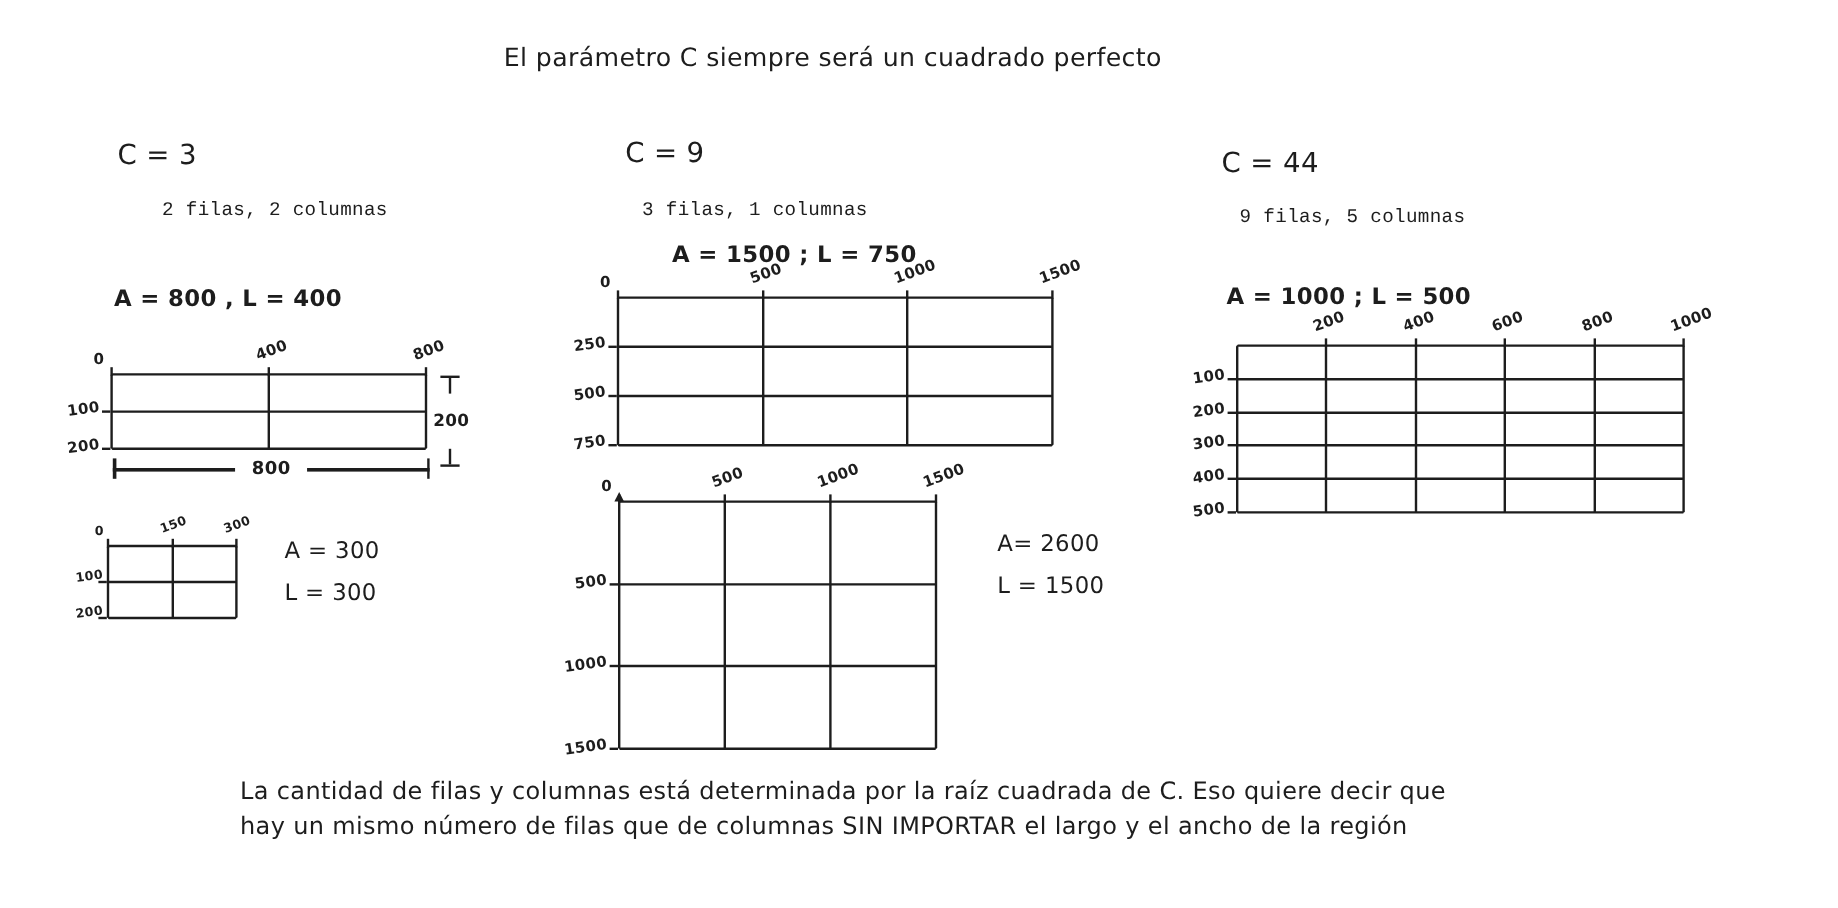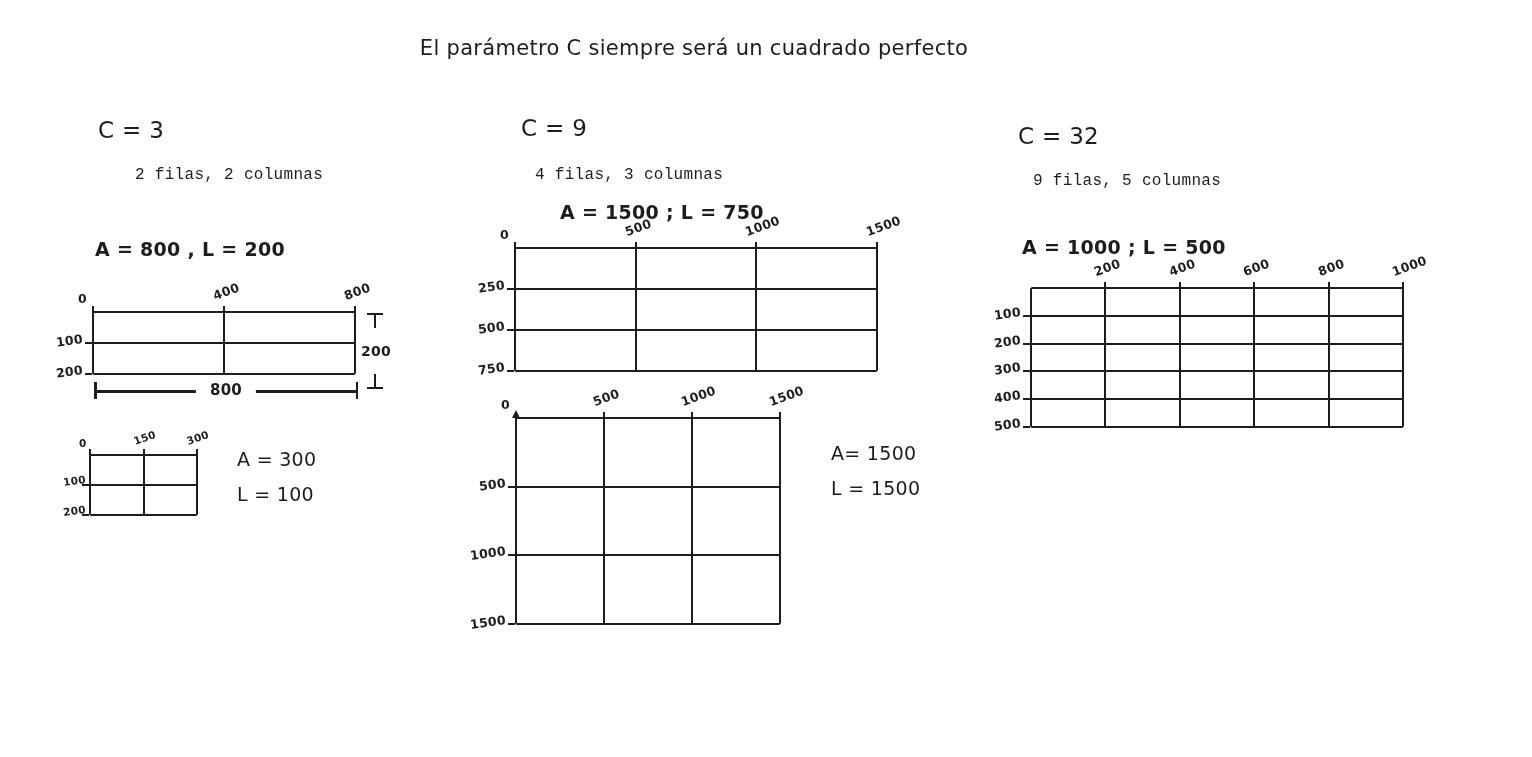--- a/index.html
+++ b/index.html
@@ -82,21 +82,21 @@
 </style>
 </head>
 <body>
 
 <div class="canvas">
 
   <div class="abs title hand">El parámetro C siempre será un cuadrado perfecto</div>
 
   <div class="abs heading hand c4-heading">C = 3</div>
   <div class="abs subheading hand c4-sub">2 filas, 2 columnas</div>
-  <div class="abs params hand c4-params">A = 800 ,   L = 200</div>
+  <div class="abs params hand c4-params">A = 800 ,   L = 400</div>
 
   <div class="grid-slot" id="grid-c4-main">
       <div class="gline v" style="left: 0px;"></div>
       <div class="gline v" style="left: 131px;"></div>
       <div class="gline v" style="left: 262px;"></div>
       <div class="gline h" style="top: 0px;"></div>
       <div class="gline h" style="top: 31px;"></div>
       <div class="gline h" style="top: 62px;"></div>
       <div class="xtm" style="left: 0px;"></div>
       <div class="xtick hand zero" style="left: 0px;">0</div>
@@ -139,25 +139,25 @@
       <div class="xtm" style="left: 107px;"></div>
       <div class="xtick hand" style="left: 99px;">300</div>
       <div class="ytm" style="top: 30px;"></div>
       <div class="ytick hand" style="top: 21px;">100</div>
       <div class="ytm" style="top: 60px;"></div>
       <div class="ytick hand" style="top: 51px;">200</div>
     </div>
 
   <div class="abs note hand c4-note">
     <div>A = 300</div>
-    <div>L = 100</div>
+    <div>L = 300</div>
   </div>
 
   <div class="abs heading hand c9-heading">C = 9</div>
-  <div class="abs subheading hand c9-sub">4 filas, 3 columnas</div>
+  <div class="abs subheading hand c9-sub">3 filas, 1 columnas</div>
   <div class="abs params hand c9-params">A = 1500 ;   L = 750</div>
 
   <div class="grid-slot" id="grid-c9-wide">
       <div class="gline v" style="left: 0px;"></div>
       <div class="gline v" style="left: 120.667px;"></div>
       <div class="gline v" style="left: 241.333px;"></div>
       <div class="gline v" style="left: 362px;"></div>
       <div class="gline h" style="top: 0px;"></div>
       <div class="gline h" style="top: 41px;"></div>
       <div class="gline h" style="top: 82px;"></div>
@@ -198,25 +198,25 @@
       <div class="xtick hand" style="left: 256px;">1500</div>
       <div class="ytm" style="top: 68.6667px;"></div>
       <div class="ytick hand" style="top: 59.6667px;">500</div>
       <div class="ytm" style="top: 137.333px;"></div>
       <div class="ytick hand" style="top: 128.333px;">1000</div>
       <div class="ytm" style="top: 206px;"></div>
       <div class="ytick hand" style="top: 197px;">1500</div>
     </div>
 
   <div class="abs note hand c9-note">
-    <div>A= 1500</div>
+    <div>A= 2600</div>
     <div>L = 1500</div>
   </div>
 
-  <div class="abs heading hand c25-heading">C = 32</div>
+  <div class="abs heading hand c25-heading">C = 44</div>
   <div class="abs subheading hand c25-sub">9 filas, 5 columnas</div>
   <div class="abs params hand c25-params">A = 1000  ;   L = 500</div>
 
   <div class="grid-slot" id="grid-c25-main">
       <div class="gline v" style="left: 0px;"></div>
       <div class="gline v" style="left: 74.4px;"></div>
       <div class="gline v" style="left: 148.8px;"></div>
       <div class="gline v" style="left: 223.2px;"></div>
       <div class="gline v" style="left: 297.6px;"></div>
       <div class="gline v" style="left: 372px;"></div>
@@ -241,14 +241,18 @@
       <div class="ytm" style="top: 55.6px;"></div>
       <div class="ytick hand" style="top: 46.6px;">200</div>
       <div class="ytm" style="top: 83.4px;"></div>
       <div class="ytick hand" style="top: 74.4px;">300</div>
       <div class="ytm" style="top: 111.2px;"></div>
       <div class="ytick hand" style="top: 102.2px;">400</div>
       <div class="ytm" style="top: 139px;"></div>
       <div class="ytick hand" style="top: 130px;">500</div>
     </div>
 
+  <div class="abs footer hand">
+    <div>La cantidad de filas y columnas está determinada por la raíz cuadrada de C. Eso quiere decir que</div>
+    <div>hay un mismo número de filas que de columnas SIN IMPORTAR el largo y el ancho de la región</div>
+  </div>
 
 </div>
 
 </body></html>

